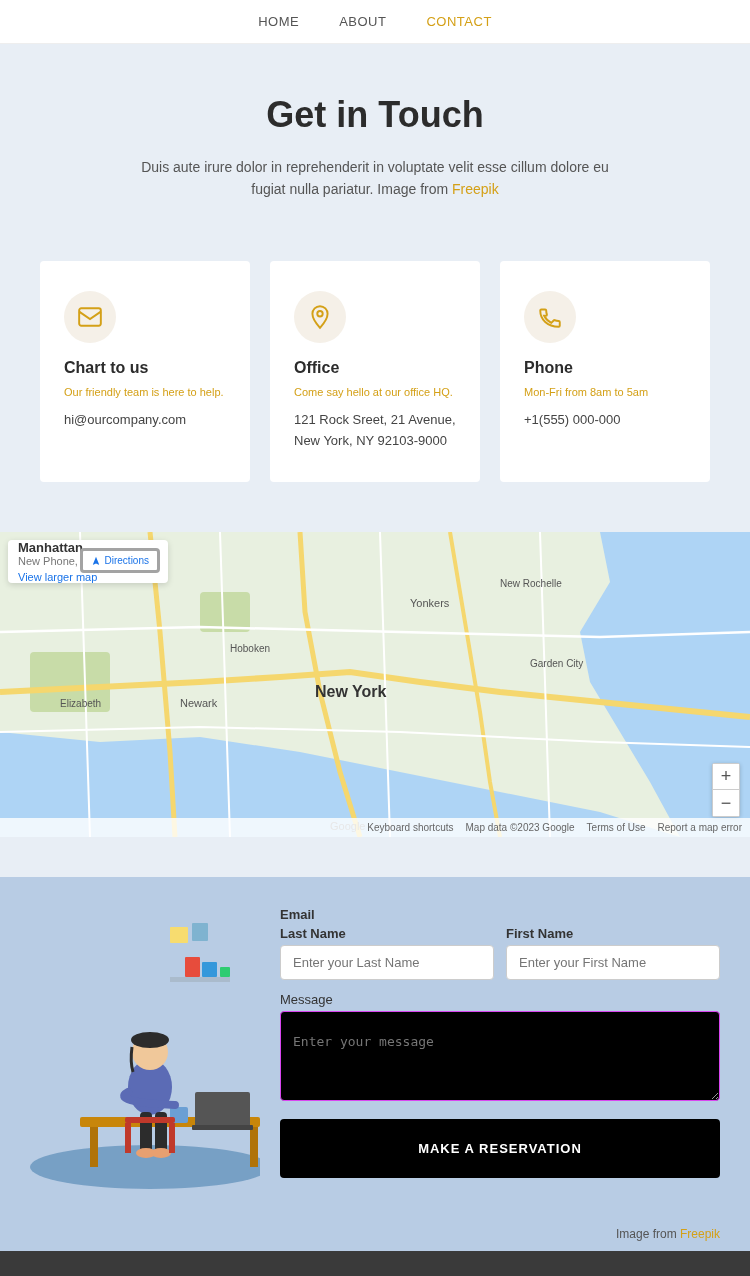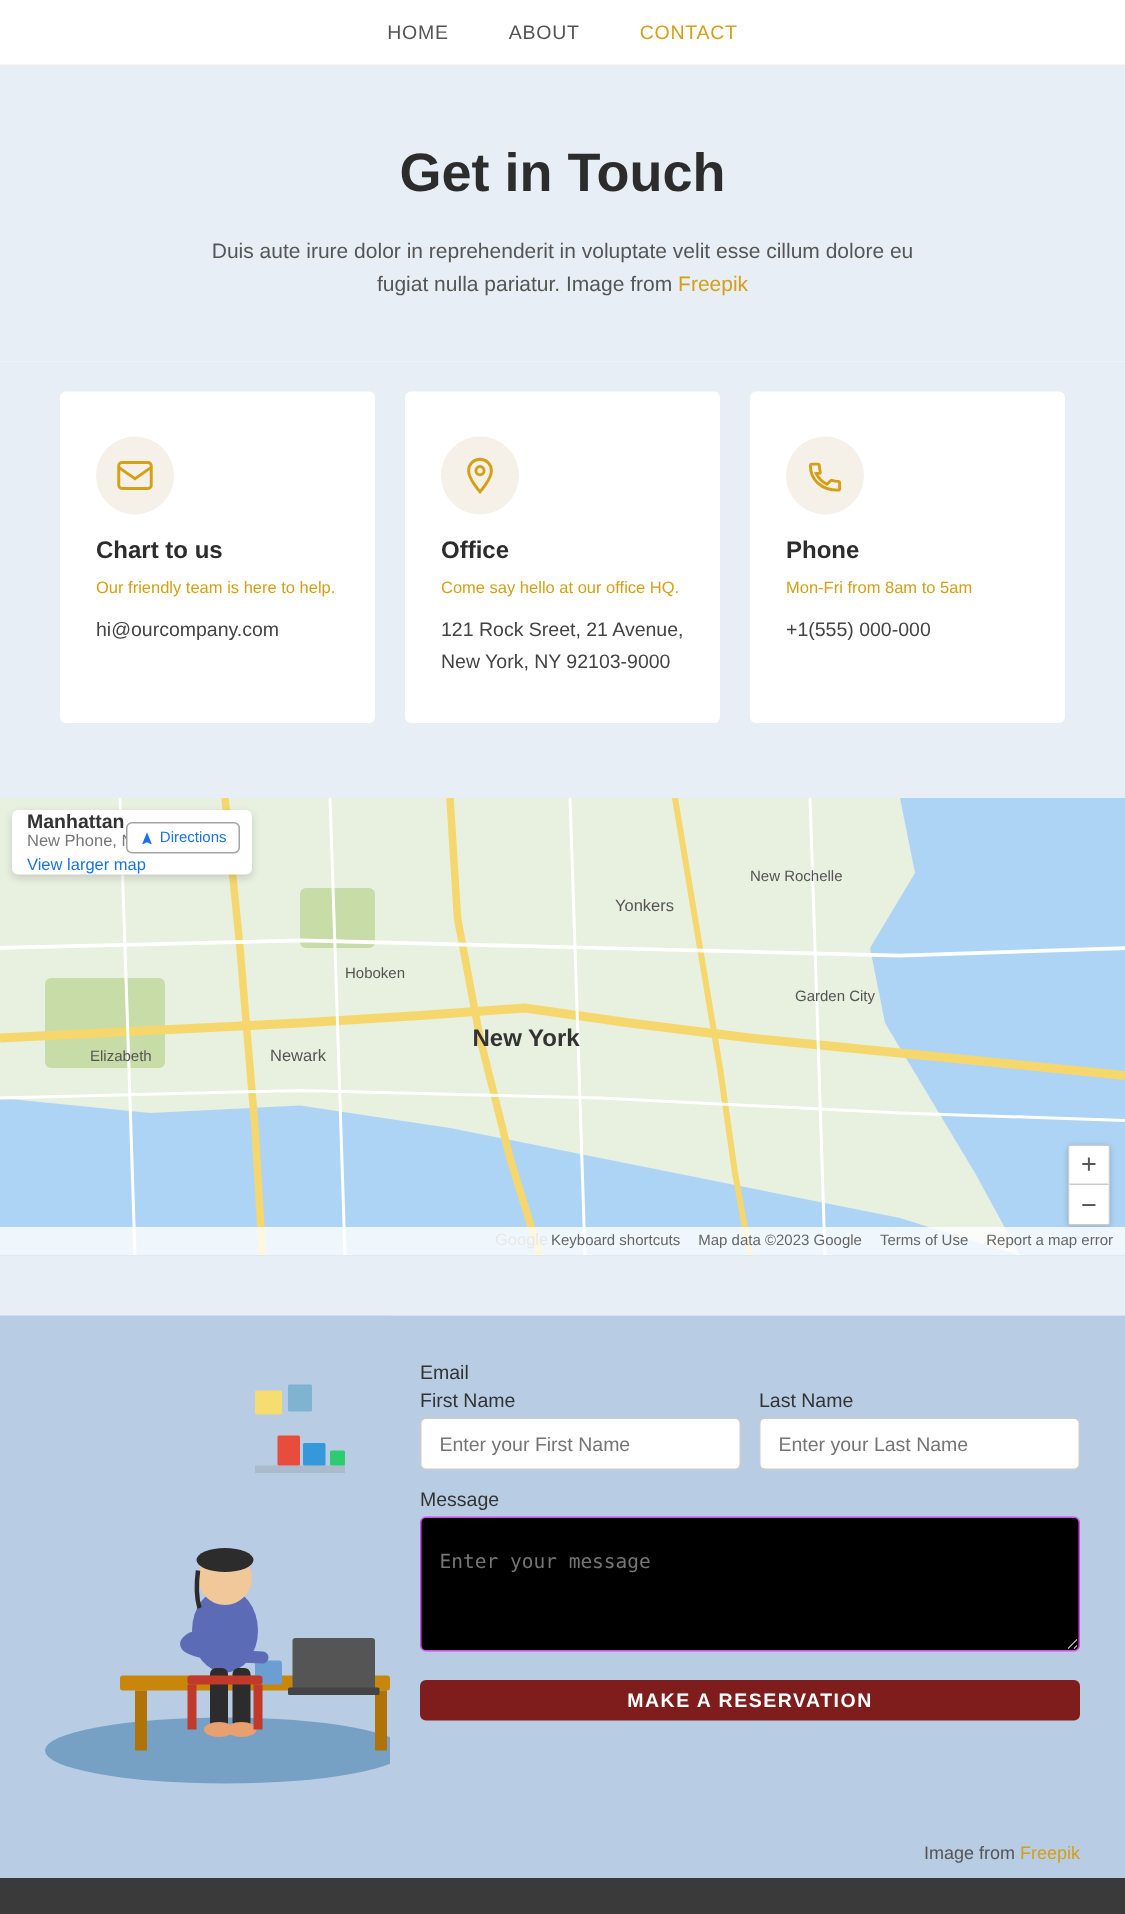--- a/index.html
+++ b/index.html
@@ -116,21 +116,21 @@
       box-shadow: 0 2px 6px rgba(0,0,0,0.15);
       min-width: 160px;
     }
     .map-overlay .place-name { font-weight: 700; font-size: 13px; color: #333; }
     .map-overlay .place-sub { color: #777; font-size: 11px; }
     .map-overlay .dir-btn {
       position: absolute;
       top: 8px;
       right: 8px;
       background: #fff;
-      border: 1px solid #a3a3a3;
+      border: 3px solid #a3a3a3;
       border-radius: 4px;
       padding: 4px 8px;
       font-size: 10px;
       color: #1a73e8;
       cursor: pointer;
       display: flex;
       align-items: flex-end;
       gap: 4px;
     }
     .map-overlay .view-link {
@@ -196,21 +196,21 @@
       flex: 1;
       padding: 30px 30px 20px 20px;
     }
     .form-right label {
       display: block;
       font-size: 13px;
       color: #333;
       margin-bottom: 4px;
       margin-top: 12px;
     }
-    .form-right label:first-child { margin-top: 0; }
+    .form-right label:first-child { margin-top: 0; font-weight: bold; }
     .form-right input[type="text"],
     .form-right input[type="email"] {
       width: 100%;
       padding: 9px 12px;
       border: 1px solid #ccc;
       border-radius: 4px;
       font-size: 13px;
       background: #fff;
       color: #999;
     }
@@ -225,22 +225,22 @@
       resize: vertical;
       height: 90px;
     }
     .name-row {
       display: flex;
       gap: 12px;
     }
     .name-row > div { flex: 1; }
     .submit-btn {
       width: 100%;
-      padding: 6px;
-      background: #7f1d1d;
+      padding: 22px;
+      background: #000000;
       color: #fff;
       border: none;
       border-radius: 4px;
       font-size: 13px;
       font-weight: 700;
       letter-spacing: 1px;
       cursor: pointer;
       margin-top: 14px;
     }
     .image-credit {
@@ -435,26 +435,26 @@
       <line x1="425" y1="0" x2="425" y2="40" stroke="#aaa" stroke-width="2"></line>
       <path d="M408 40 L442 40 L435 65 L415 65 Z" fill="#ddd"></path>
     </svg>
   </div>
 
   <div class="form-right">
     <label>Email</label>
 
     <div class="name-row">
       <div>
+        <label>Last Name</label>
+        <input type="text" placeholder="Enter your Last Name" style="">
+      </div>
+      <div>
         <label>First Name</label>
         <input type="text" placeholder="Enter your First Name" style="">
-      </div>
-      <div>
-        <label>Last Name</label>
-        <input type="text" placeholder="Enter your Last Name" style="">
       </div>
     </div>
 
     <label>Message</label>
     <textarea placeholder="Enter your message" style=""></textarea>
 
     <button class="submit-btn">MAKE A RESERVATION</button>
   </div>
 </section>
 

